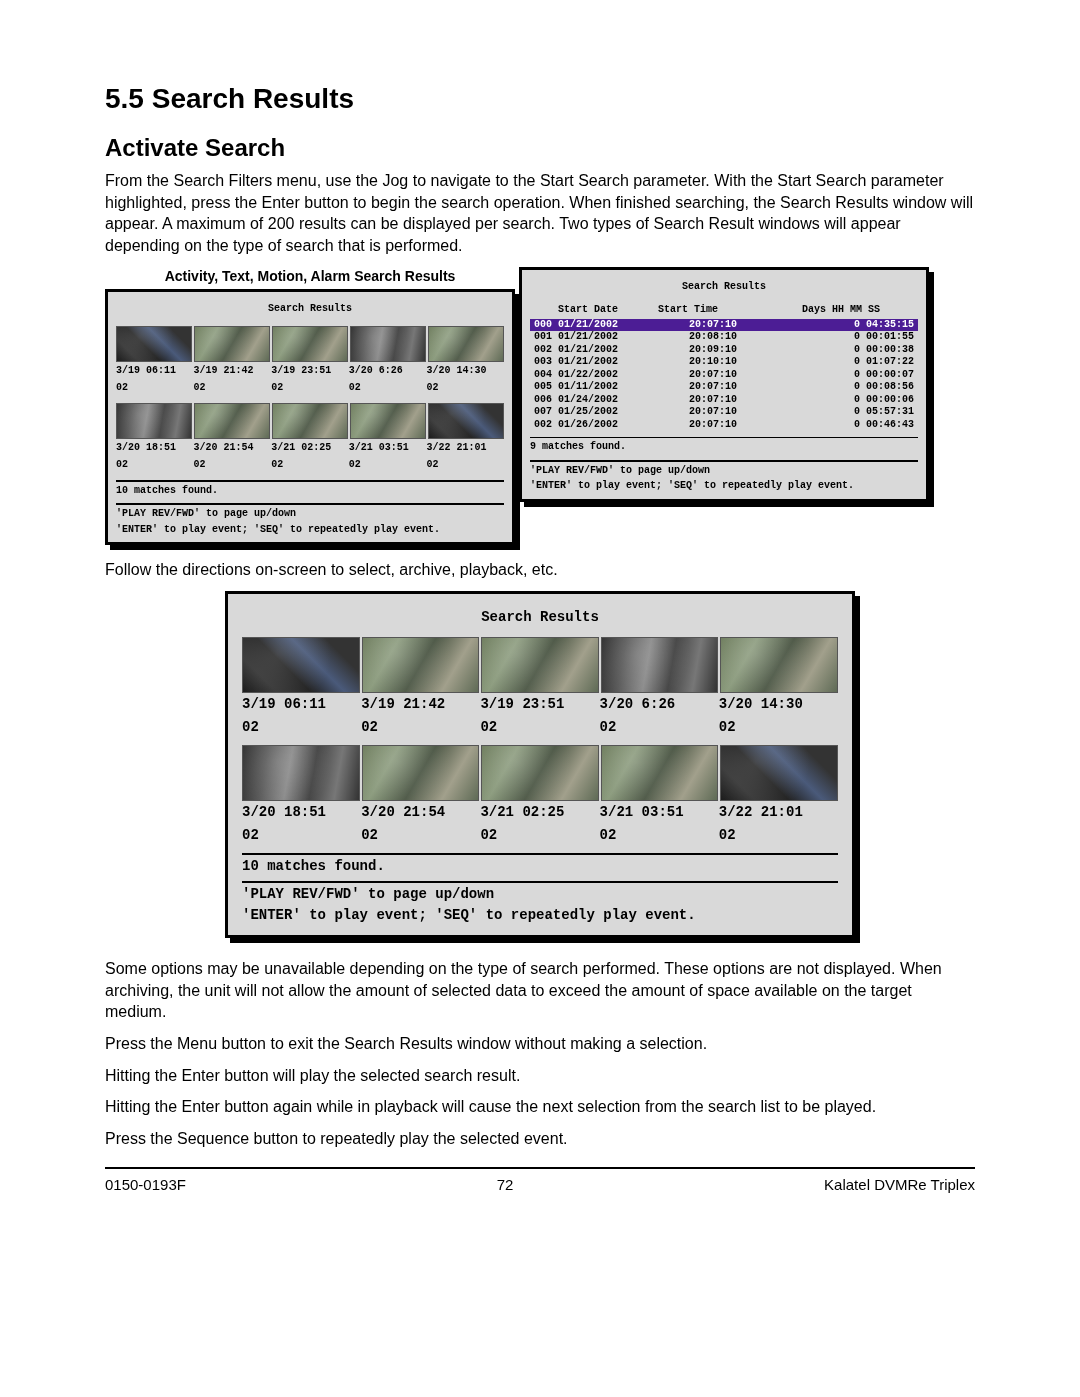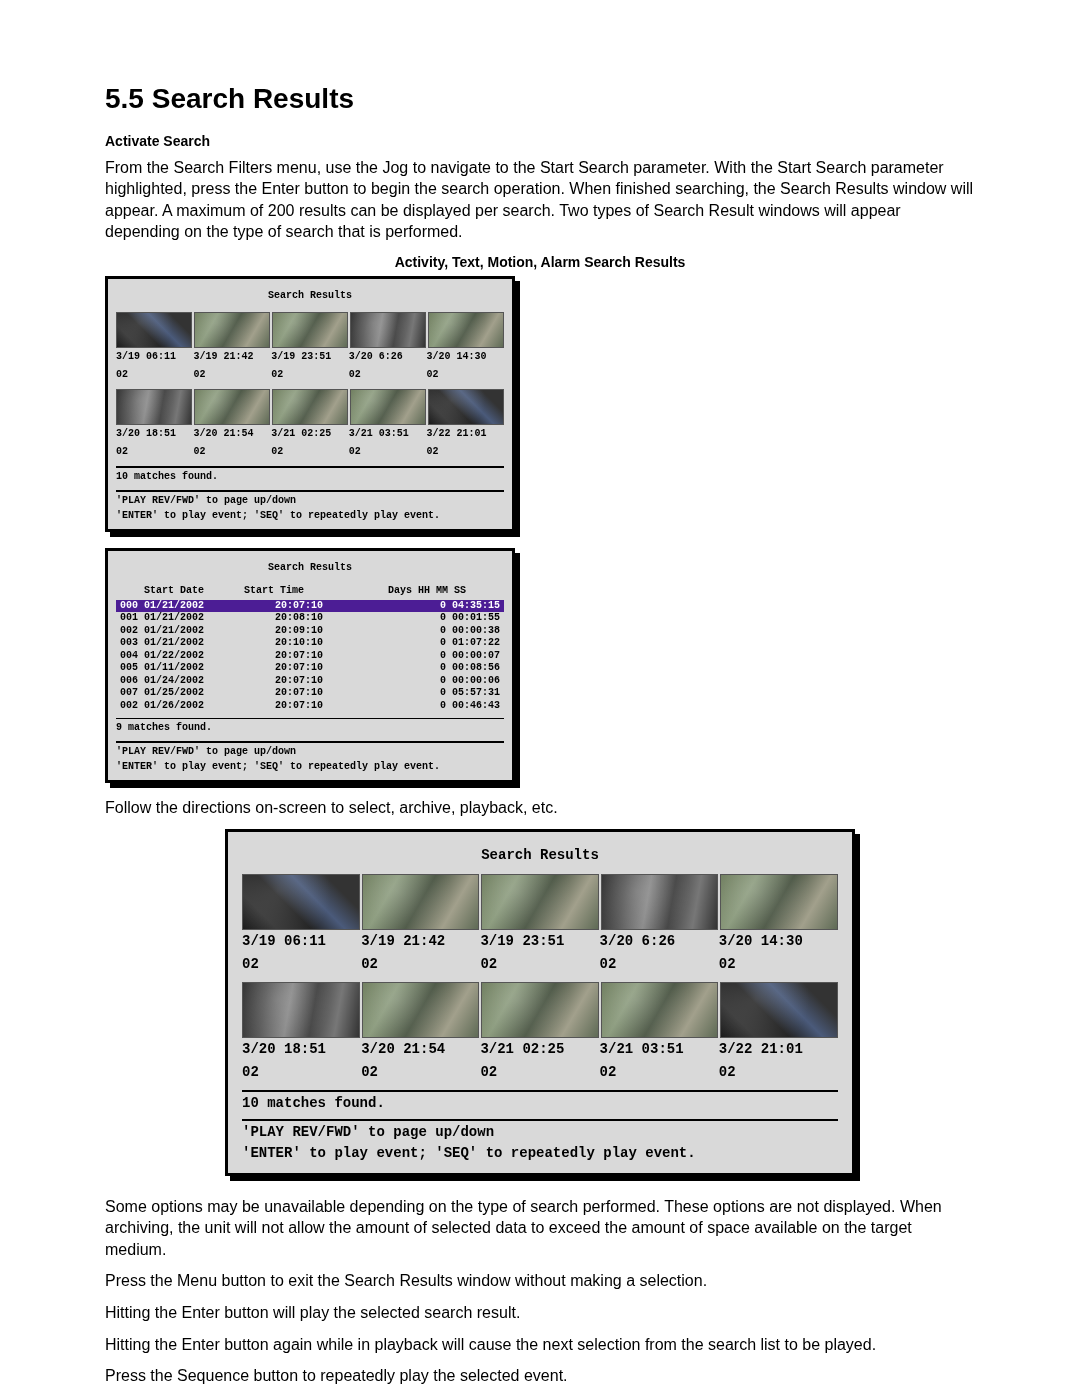--- a/index.html
+++ b/index.html
@@ -12,32 +12,31 @@
     font-size: 16px;
     line-height: 1.35;
     color: #000;
   }
   h1.section-title {
     font-size: 28px;
     font-weight: bold;
     margin-bottom: 14px;
   }
   h2.subheading {
-    font-size: 14px;
+    font-size: 24px;
     font-weight: bold;
     margin-bottom: 6px;
   }
   p.body-text { margin-bottom: 10px; }
   .bold { font-weight: normal; }
 
   .two-col {
     display: flex;
-    gap: 16px;
+    gap: 4px;
     margin-bottom: 14px;
-    flex-direction: column;
   }
   .col-caption {
     font-weight: bold;
     font-size: 14px;
     text-align: center;
     margin-bottom: 4px;
   }
 
   
   .sr-panel {

